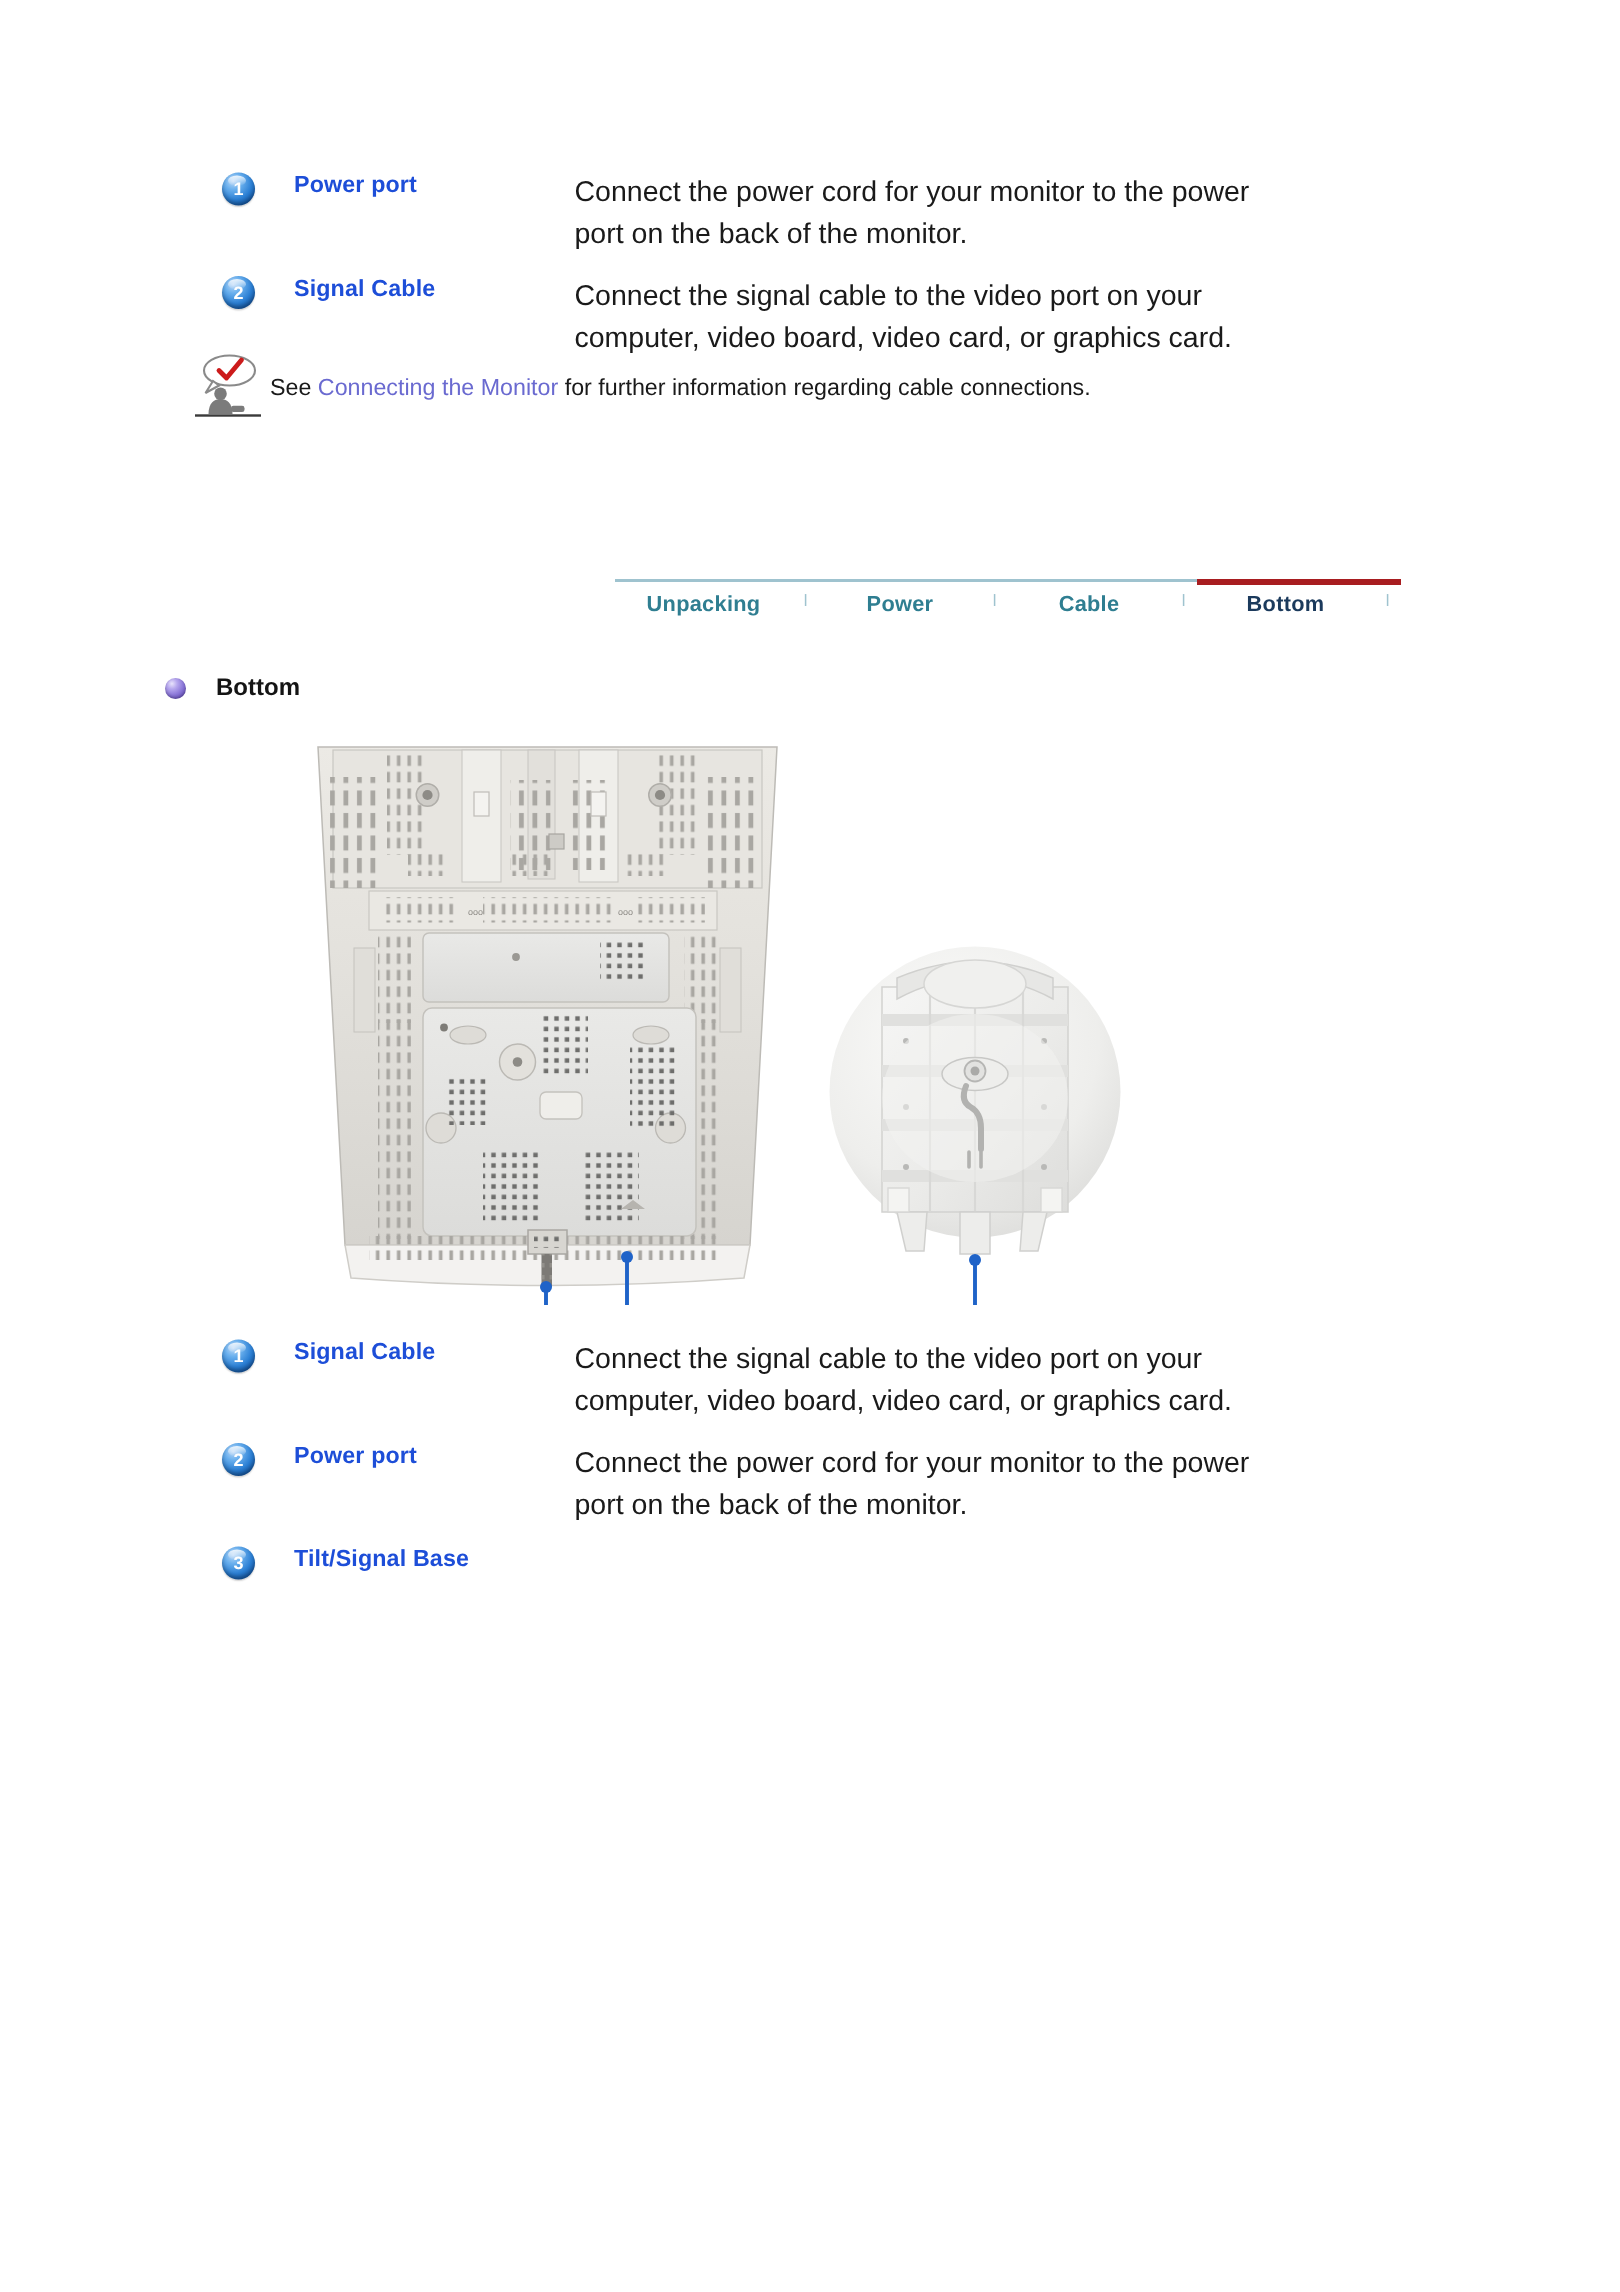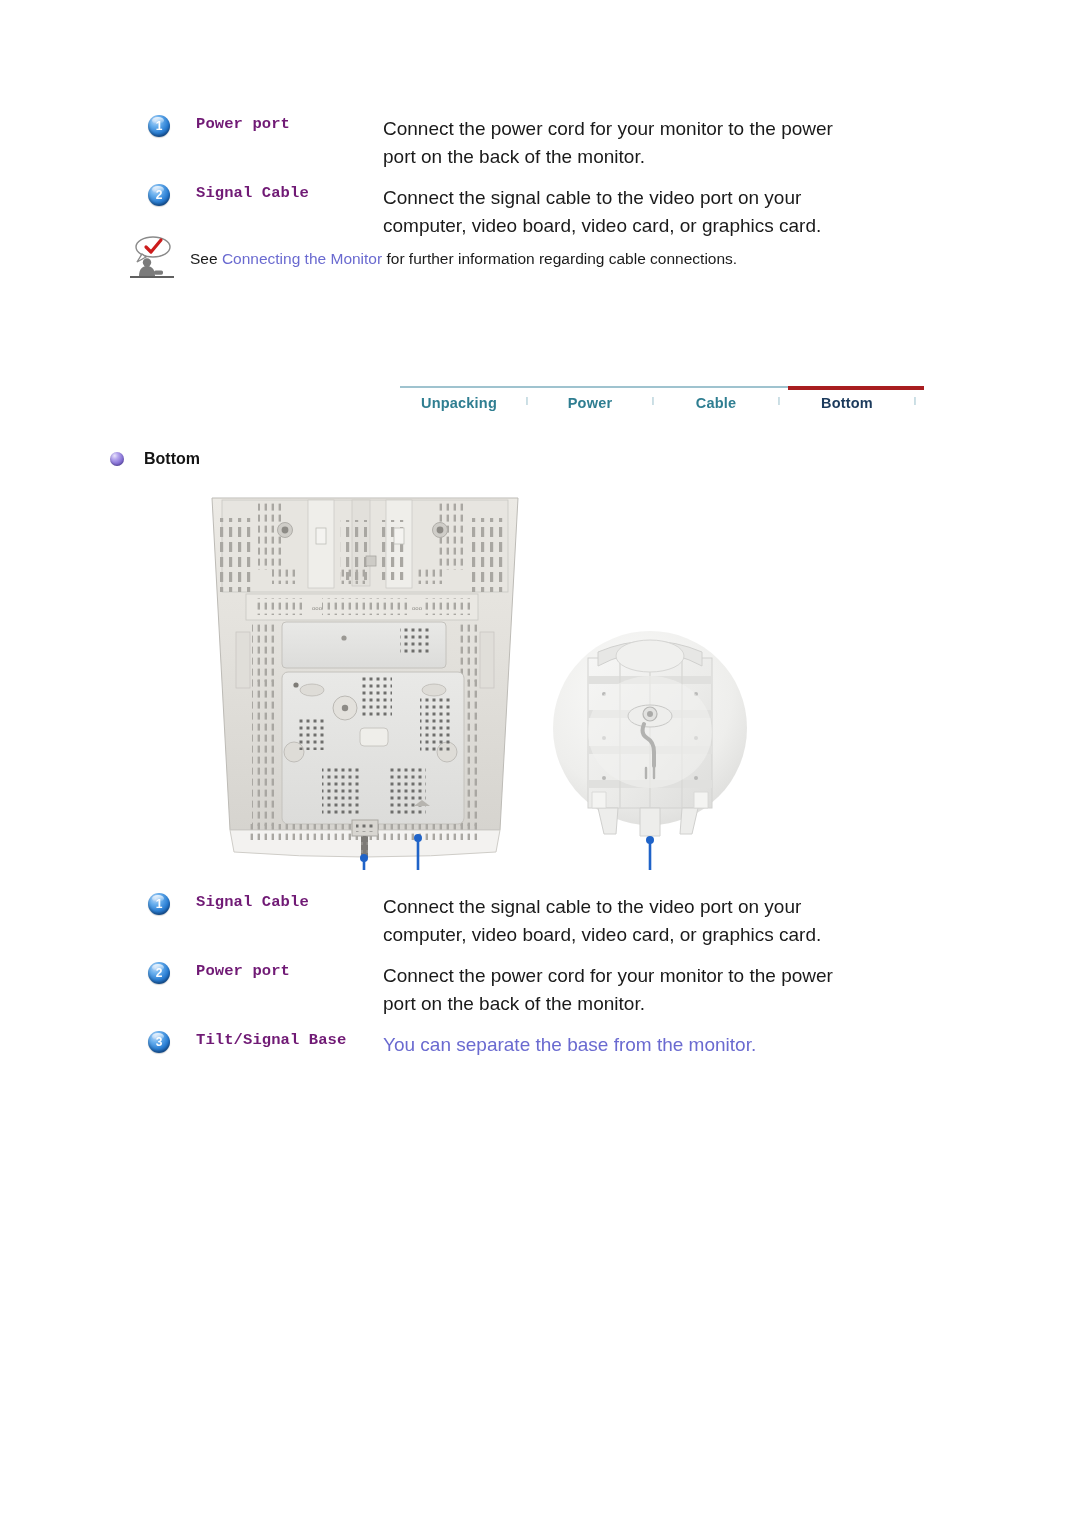--- a/index.html
+++ b/index.html
@@ -49,24 +49,23 @@
     width: 12px; height: 7px;
     border-radius: 50%;
     background: linear-gradient(to bottom, rgba(255,255,255,.85), rgba(255,255,255,0));
     pointer-events: none;
   }
   .term-cell {
     flex: 0 0 187px;
     width: 187px;
     font-size: 15.5px;
     font-weight: bold;
-    color: #701a75;
+    color: #1d4ed8;
     padding-top: 2px;
     letter-spacing: .1px;
-    font-family: Liberation Mono, monospace;
   }
   .desc-cell {
     flex: 1 1 auto;
     font-size: 19px;
     line-height: 1.45;
     color: #1a1a1a;
     padding-top: 2px;
     max-width: 470px;
   }
   .desc-cell.link-text { color: #6a6ad0; }
@@ -168,42 +167,42 @@
     </div>
     <div class="spec-row">
       <div class="badge-cell">
         <div class="num-badge">2</div>
       </div>
       <div class="term-cell">Signal Cable</div>
       <div class="desc-cell">Connect the signal cable to the video port on your computer, video board, video card, or graphics card.</div>
     </div>
   </div>
 
-<div class="note-block" style="left:128px; top:234px; width:760px;gap:10px;">
+<div class="note-block" style="left:128px; top:234px; width:760px;">
   <div class="note-icon">
     <svg width="52" height="46" viewBox="0 0 52 46" aria-hidden="true">
 
       <ellipse cx="25" cy="13" rx="17" ry="10" fill="#ffffff" stroke="#8a8a8a" stroke-width="1.4"></ellipse>
       <path d="M14 20 L9 28 L18 23 Z" fill="#ffffff" stroke="#8a8a8a" stroke-width="1.4"></path>
 
       <path d="M18 13 L23 18 L33 6" fill="none" stroke="#cc1b1b" stroke-width="3.2" stroke-linecap="round" stroke-linejoin="round"></path>
 
       <circle cx="19" cy="28.5" r="4.2" fill="#7b7b7b"></circle>
       <path d="M11 42 C11 34.5 15 32 19 32 C23 32 27 34.5 27 42 Z" fill="#7b7b7b"></path>
       <rect x="26" y="36.5" width="9" height="4.2" rx="1.6" fill="#7b7b7b"></rect>
 
       <rect x="2" y="42.2" width="44" height="1.6" fill="#3a3a3a"></rect>
     </svg>
   </div>
   <div class="note-text">
     <span>See </span><span class="inline-link">Connecting the Monitor</span><span> for further information regarding cable connections.</span>
   </div>
 </div>
 
-<div class="tabbar" id="tabbar" style="left:400px; top:386px; width:455px;">
+<div class="tabbar" id="tabbar" style="left:410px; top:386px; width:455px;">
     <div class="tab" style="flex: 0 0 118px;">Unpacking</div>
     <div class="tab-sep">l</div>
     <div class="tab" style="flex: 0 0 108px;">Power</div>
     <div class="tab-sep">l</div>
     <div class="tab" style="flex: 0 0 108px;">Cable</div>
     <div class="tab-sep">l</div>
     <div class="tab active" style="flex: 0 0 118px;">Bottom</div>
     <div class="tab-sep after-active">l</div>
   </div>
 
@@ -415,15 +414,14 @@
         <div class="num-badge">2</div>
       </div>
       <div class="term-cell">Power port</div>
       <div class="desc-cell">Connect the power cord for your monitor to the power port on the back of the monitor.</div>
     </div>
     <div class="spec-row">
       <div class="badge-cell">
         <div class="num-badge">3</div>
       </div>
       <div class="term-cell">Tilt/Signal Base</div>
-      <div class="desc-cell link-text">You can separate the base from the monitor.</div>
     </div>
   </div>
 
 </body></html>

